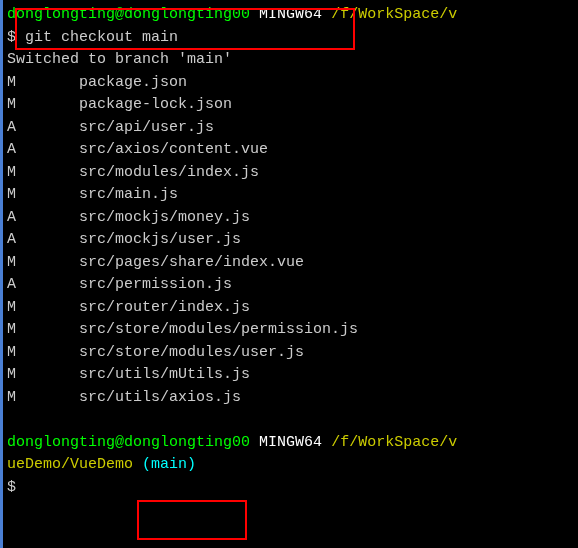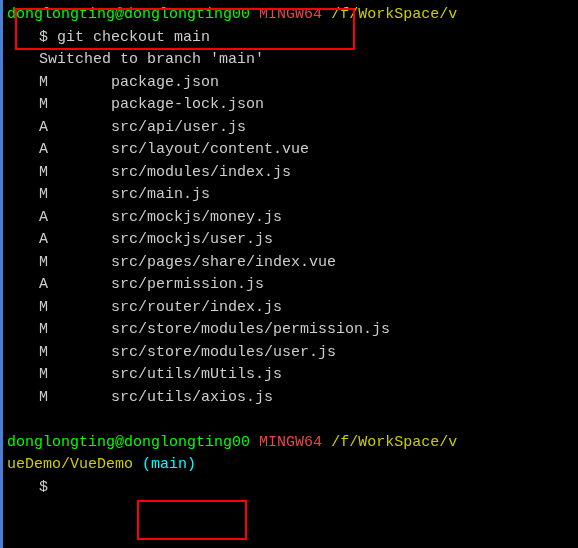--- a/index.html
+++ b/index.html
@@ -10,24 +10,24 @@
       line-height: 1.5;
       color: #ccc;
       padding: 4px;
       width: 578px;
       height: 548px;
       overflow: hidden;
       border-left: 3px solid #4a7fd4;
     }
     .line { white-space: pre; }
     .green { color: #00ff00; margin-top: 16px; }
-    .magenta { color: #ef4444; font-family: Liberation Mono, monospace; }
+    .magenta { color: #ffffff; font-family: Liberation Mono, monospace; }
     .yellow { color: #cccc00; }
     .cyan { color: #00ffff; }
-    .white { color: #ccc; margin-left: 32px; }
+    .white { color: #ccc; }
     .redbox1 {
       position: absolute;
       border: 2px solid #ff0000;
       top: 4px;
       left: 8px;
       width: 340px;
       height: 42px;
       pointer-events: none;
     }
     .redbox2 {
@@ -45,21 +45,21 @@
 <body>
 <div class="container">
 
 <div class="line"><span class="green">donglongting</span><span class="green">@</span><span class="green">donglongting00</span> <span class="magenta">MINGW64</span> <span class="yellow">/f/WorkSpace/v</span></div>
 <div class="line white">$ git checkout main</div>
 <div class="line white">Switched to branch 'main'</div>
 <div id="file-list">
       <div class="line white">M       package.json</div>
       <div class="line white">M       package-lock.json</div>
       <div class="line white">A       src/api/user.js</div>
-      <div class="line white">A       src/layout/content.vue</div>
+      <div class="line white">A       src/axios/content.vue</div>
       <div class="line white">M       src/modules/index.js</div>
       <div class="line white">M       src/main.js</div>
       <div class="line white">A       src/mockjs/money.js</div>
       <div class="line white">A       src/mockjs/user.js</div>
       <div class="line white">M       src/pages/share/index.vue</div>
       <div class="line white">A       src/permission.js</div>
       <div class="line white">M       src/router/index.js</div>
       <div class="line white">M       src/store/modules/permission.js</div>
       <div class="line white">M       src/store/modules/user.js</div>
       <div class="line white">M       src/utils/mUtils.js</div>

